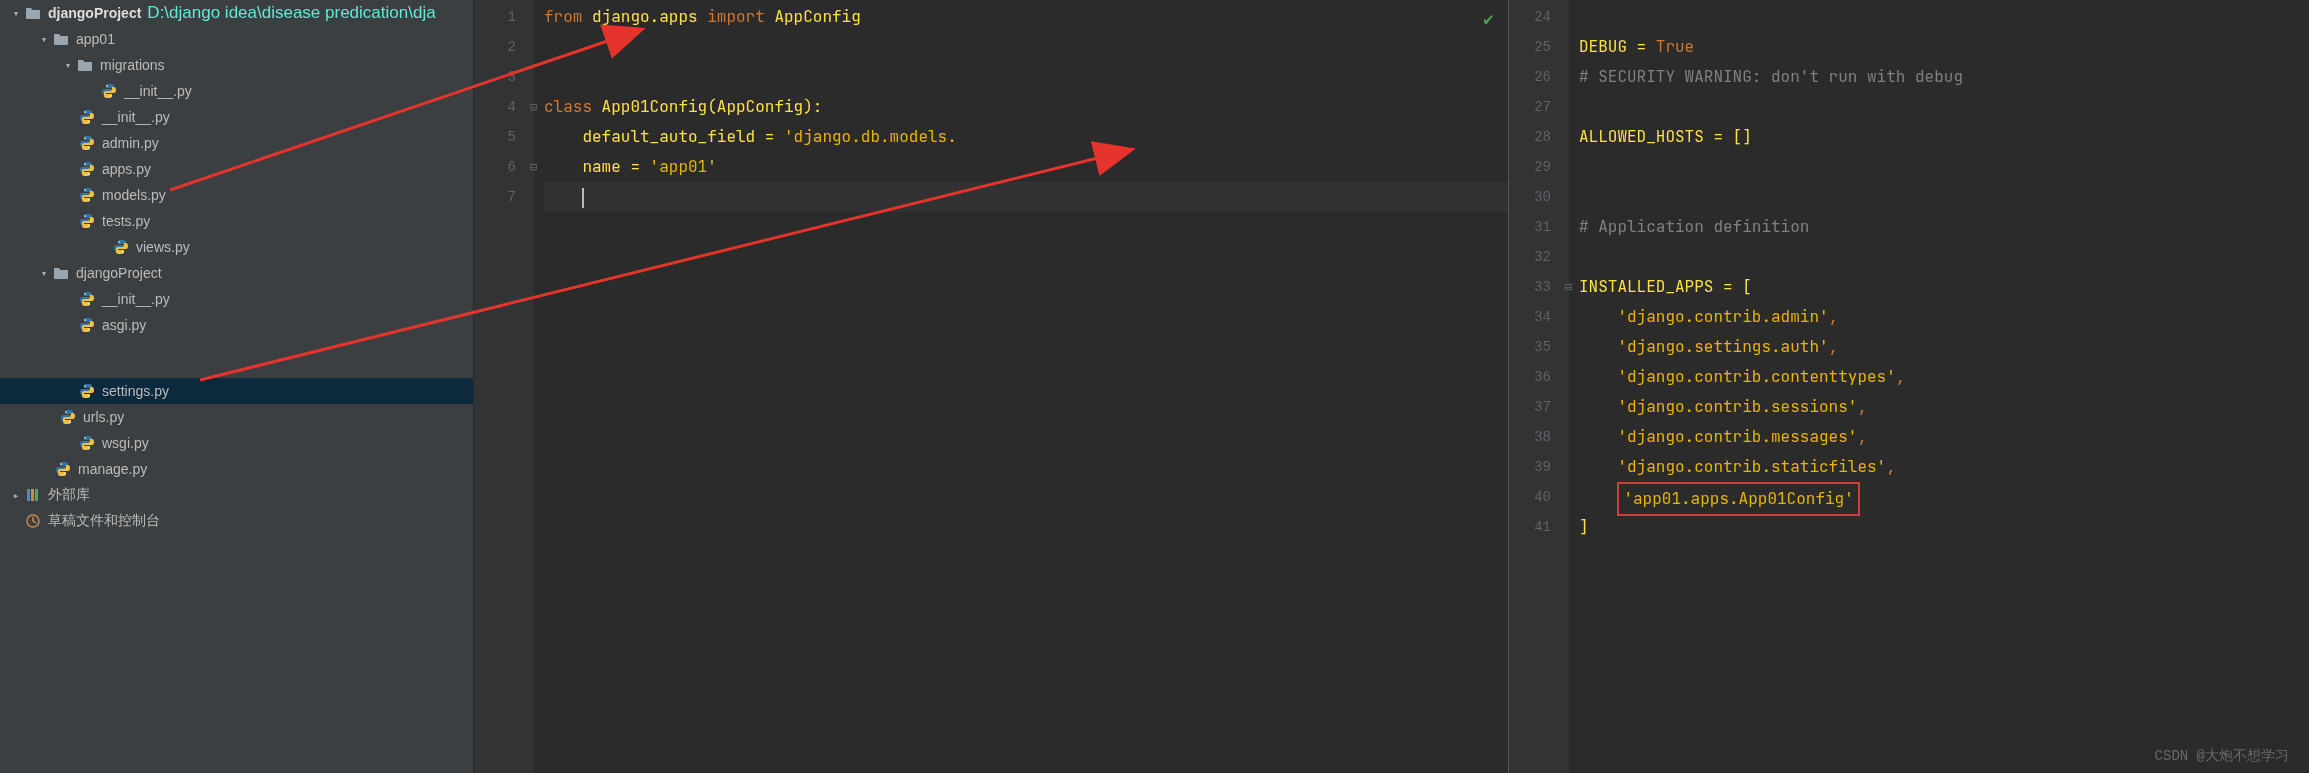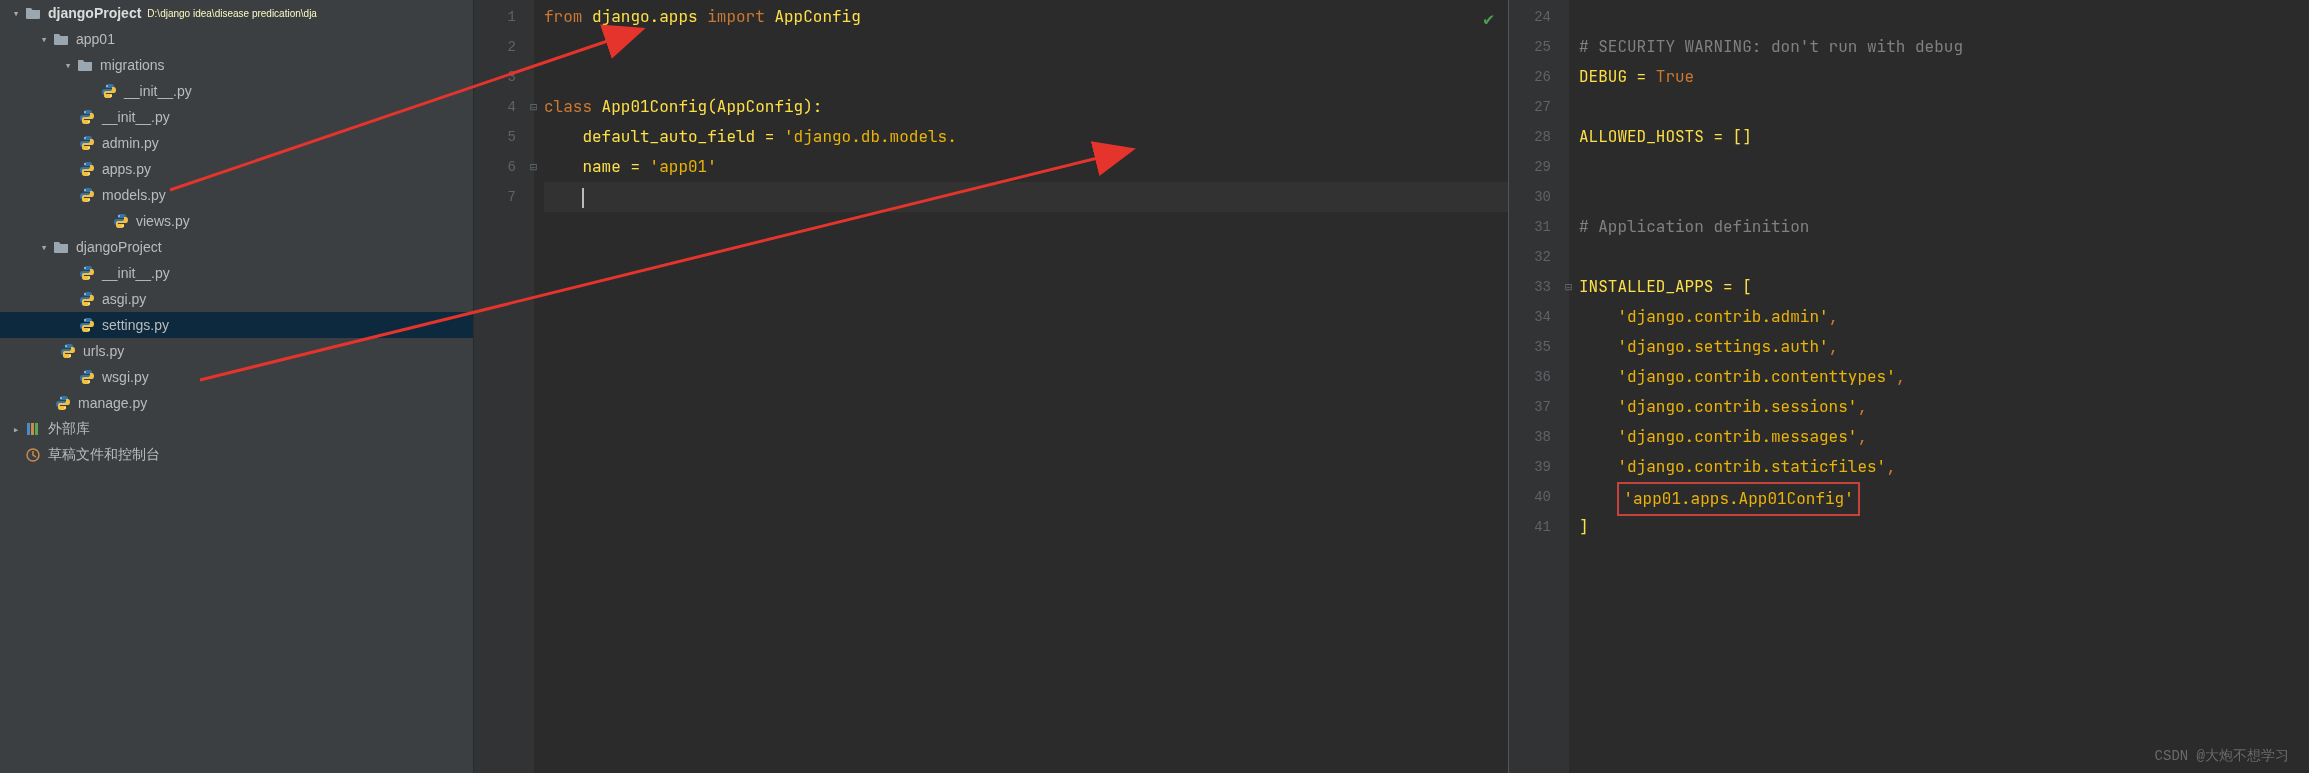--- a/index.html
+++ b/index.html
@@ -1,30 +1,30 @@
 <!DOCTYPE html>
 <html><head>
 <meta charset="utf-8">
 <style>
   * { margin: 0; padding: 0; box-sizing: border-box; }
   body { font-family: "Consolas","Courier New",monospace; background:#2b2b2b; color:#a9b7c6; font-size:15px; width:2309px; height:773px; overflow:hidden; position:relative; }
   .container { display:flex; height:100%; }
   
   .sidebar { width:474px; background:#3c3f41; overflow:hidden; border-right:1px solid #2b2b2b; }
   .tree-row { display:flex; align-items:center; height:26px; white-space:nowrap; cursor:pointer; }
-  .tree-row.selected { background:#0d293e; }
+  .tree-row.selected { background:#0d293e;margin-top:40px; }
   .chev { width:16px; display:inline-flex; justify-content:center; color:#a7a7a7; font-size:11px; }
   .ico { width:18px; height:18px; margin-right:6px; display:inline-flex; align-items:center; justify-content:center; }
   .folder-ico svg { width:16px; height:14px; }
   .py-ico { position:relative; }
   .py-ico svg { width:16px; height:16px; }
   .lib-ico svg { width:16px; height:16px; }
   .tree-label { color:#bbbbbb; font-family:"Segoe UI",sans-serif; font-size:14px; }
   .tree-label.bold { font-weight:600; color:#dcdcdc; }
-  .tree-path { color:#fef9c3; font-family:"Segoe UI",sans-serif; font-size:10px; margin-left:6px; }
+  .tree-path { color:#5eead4; font-family:"Segoe UI",sans-serif; font-size:17px; margin-left:6px; }
   
   .editor { flex:1; display:flex; background:#2b2b2b; border-right:1px solid #555; position:relative; }
   .gutter { width:60px; background:#313335; color:#606366; text-align:right; padding-right:18px; font-size:14px; line-height:30px; padding-top:2px; }
   .gutter div { height:30px; }
   .code { flex:1; padding-left:10px; font-size:16px; line-height:30px; padding-top:2px; font-family:"JetBrains Mono","Consolas",monospace; position:relative; }
   .code-line { height:30px; white-space:pre; }
   .k-orange { color:#cc7832; }
   .k-ident { color:#fde047; }
   .k-string { color:#eab308; }
   .k-comment { color:#808080; }
@@ -122,20 +122,31 @@
       <span class="ico py-ico">
           <svg viewBox="0 0 16 16">
             <path fill="#3573a6" d="M8 1c-3 0-3 2-3 2v2h6v1H3s-2 0-2 3 2 3 2 3h2v-2s0-2 2-2h4s2 0 2-2V3s0-2-3-2z"></path>
             <circle cx="6" cy="3" r="0.8" fill="#fff"></circle>
             <path fill="#f2c041" d="M8 15c3 0 3-2 3-2v-2H5v-1h8s2 0 2-3-2-3-2-3h-2v2s0 2-2 2H5s-2 0-2 2v3s0 2 3 2z"></path>
             <circle cx="10" cy="13" r="0.8" fill="#fff"></circle>
           </svg>
         </span>
       <span class="tree-label">models.py</span>
     </div>
+    <div class="tree-row" style="padding-left:78px">
+      <span class="ico py-ico">
+          <svg viewBox="0 0 16 16">
+            <path fill="#3573a6" d="M8 1c-3 0-3 2-3 2v2h6v1H3s-2 0-2 3 2 3 2 3h2v-2s0-2 2-2h4s2 0 2-2V3s0-2-3-2z"></path>
+            <circle cx="6" cy="3" r="0.8" fill="#fff"></circle>
+            <path fill="#f2c041" d="M8 15c3 0 3-2 3-2v-2H5v-1h8s2 0 2-3-2-3-2-3h-2v2s0 2-2 2H5s-2 0-2 2v3s0 2 3 2z"></path>
+            <circle cx="10" cy="13" r="0.8" fill="#fff"></circle>
+          </svg>
+        </span>
+      <span class="tree-label">tests.py</span>
+    </div>
     <div class="tree-row" style="padding-left:112px">
       <span class="ico py-ico">
           <svg viewBox="0 0 16 16">
             <path fill="#3573a6" d="M8 1c-3 0-3 2-3 2v2h6v1H3s-2 0-2 3 2 3 2 3h2v-2s0-2 2-2h4s2 0 2-2V3s0-2-3-2z"></path>
             <circle cx="6" cy="3" r="0.8" fill="#fff"></circle>
             <path fill="#f2c041" d="M8 15c3 0 3-2 3-2v-2H5v-1h8s2 0 2-3-2-3-2-3h-2v2s0 2-2 2H5s-2 0-2 2v3s0 2 3 2z"></path>
             <circle cx="10" cy="13" r="0.8" fill="#fff"></circle>
           </svg>
         </span>
       <span class="tree-label">views.py</span>
@@ -275,22 +286,22 @@
         <div>35</div>
         <div>36</div>
         <div>37</div>
         <div>38</div>
         <div>39</div>
         <div>40</div>
         <div>41</div>
     </div>
     <div class="code">
       <div class="code-line"></div>
+      <div class="code-line"><span class="k-ident">DEBUG = </span><span class="k-true">True</span></div>
       <div class="code-line"><span class="k-comment"># SECURITY WARNING: don't run with debug</span></div>
-      <div class="code-line"><span class="k-ident">DEBUG = </span><span class="k-true">True</span></div>
       <div class="code-line"></div>
       <div class="code-line"><span class="k-ident">ALLOWED_HOSTS = []</span></div>
       <div class="code-line"></div>
       <div class="code-line"></div>
       <div class="code-line"><span class="k-comment"># Application definition</span></div>
       <div class="code-line"></div>
       <div class="code-line" style="position:relative"><span class="fold">⊟</span><span class="k-ident">INSTALLED_APPS = [</span></div>
       <div class="code-line">    <span class="k-string">'django.contrib.admin'</span><span class="k-orange">,</span></div>
       <div class="code-line">    <span class="k-string">'django.settings.auth'</span><span class="k-orange">,</span></div>
       <div class="code-line">    <span class="k-string">'django.contrib.contenttypes'</span><span class="k-orange">,</span></div>

